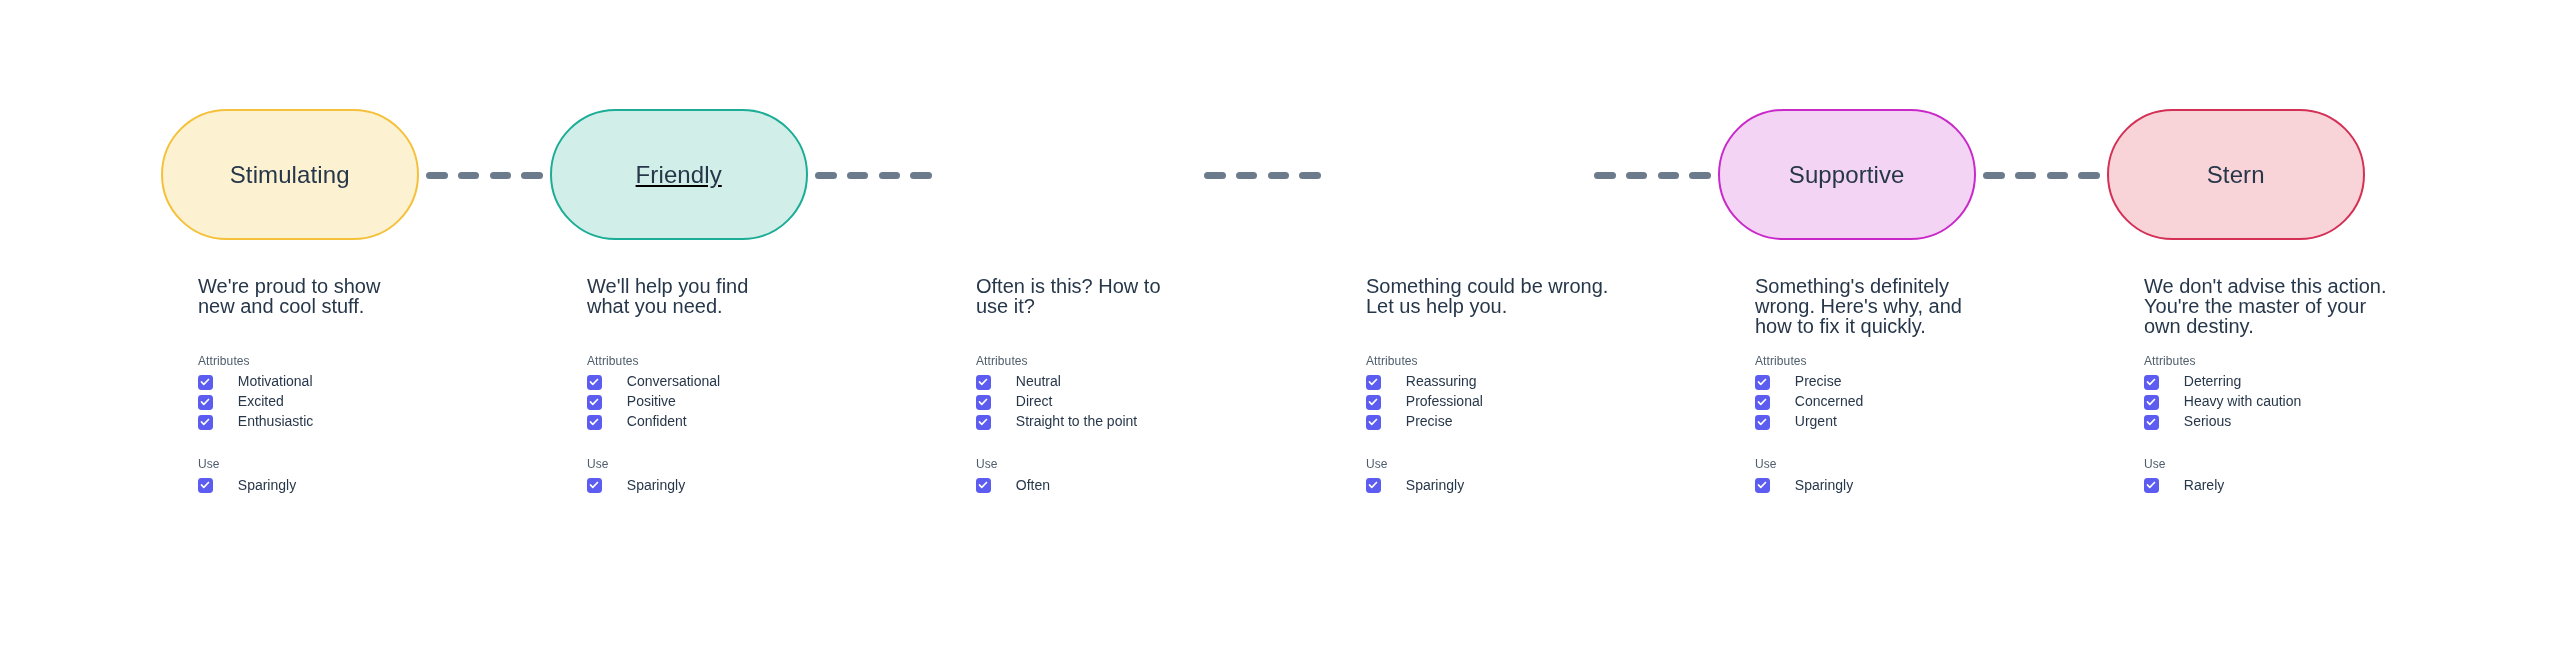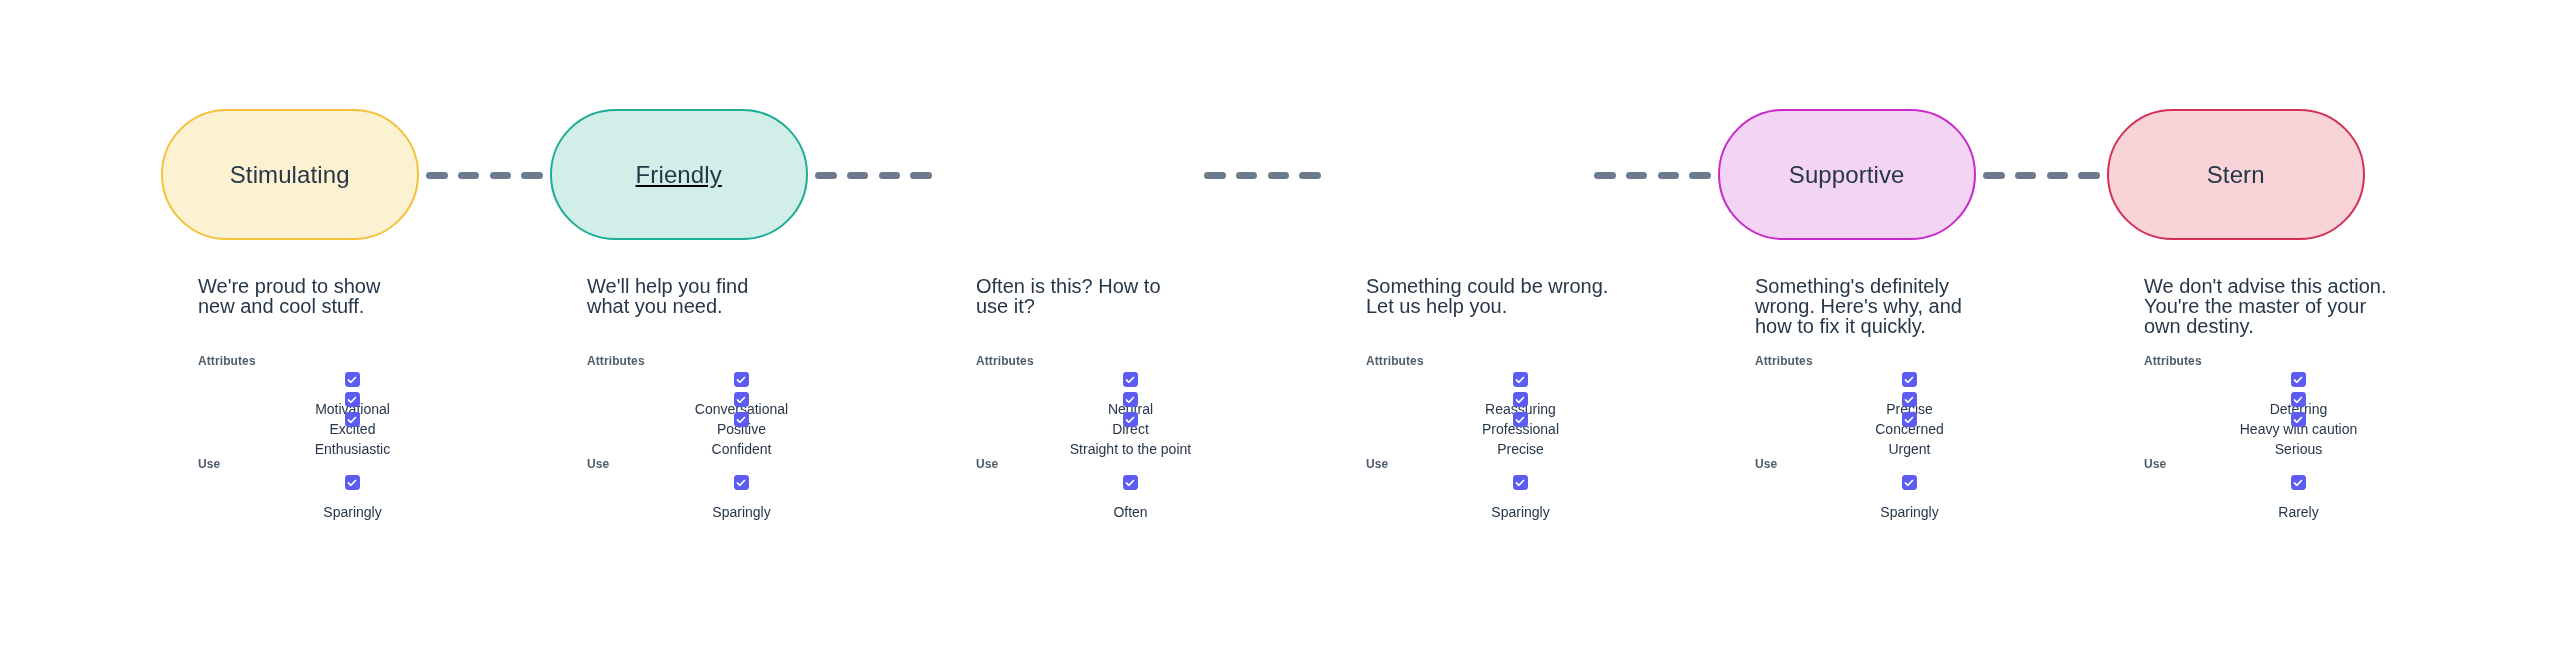--- a/index.html
+++ b/index.html
@@ -95,35 +95,34 @@
 
   
   .meta {
     position: absolute;
     top: 354px;
     left: 44px;
     width: 309px;
   }
   .group-title {
     font-size: 12px;
-    font-weight: 700;
+    font-weight: 400;
     color: #4e5d6c;
     line-height: 14.8px;
     margin-bottom: 3.4px;
     letter-spacing: 0.1px;
   }
   .group.use-group {
     margin-top: 25px;
   }
   .check-row {
     display: flex;
     align-items: center;
     height: 20px;
-    gap: 14px;
-    flex-direction: column;
+    gap: 25px;
   }
   .checkbox {
     flex: 0 0 auto;
     width: 14.8px;
     height: 14.8px;
     border-radius: 3.4px;
     background: #5d5cf0;
     position: relative;
   }
   .checkbox svg {

